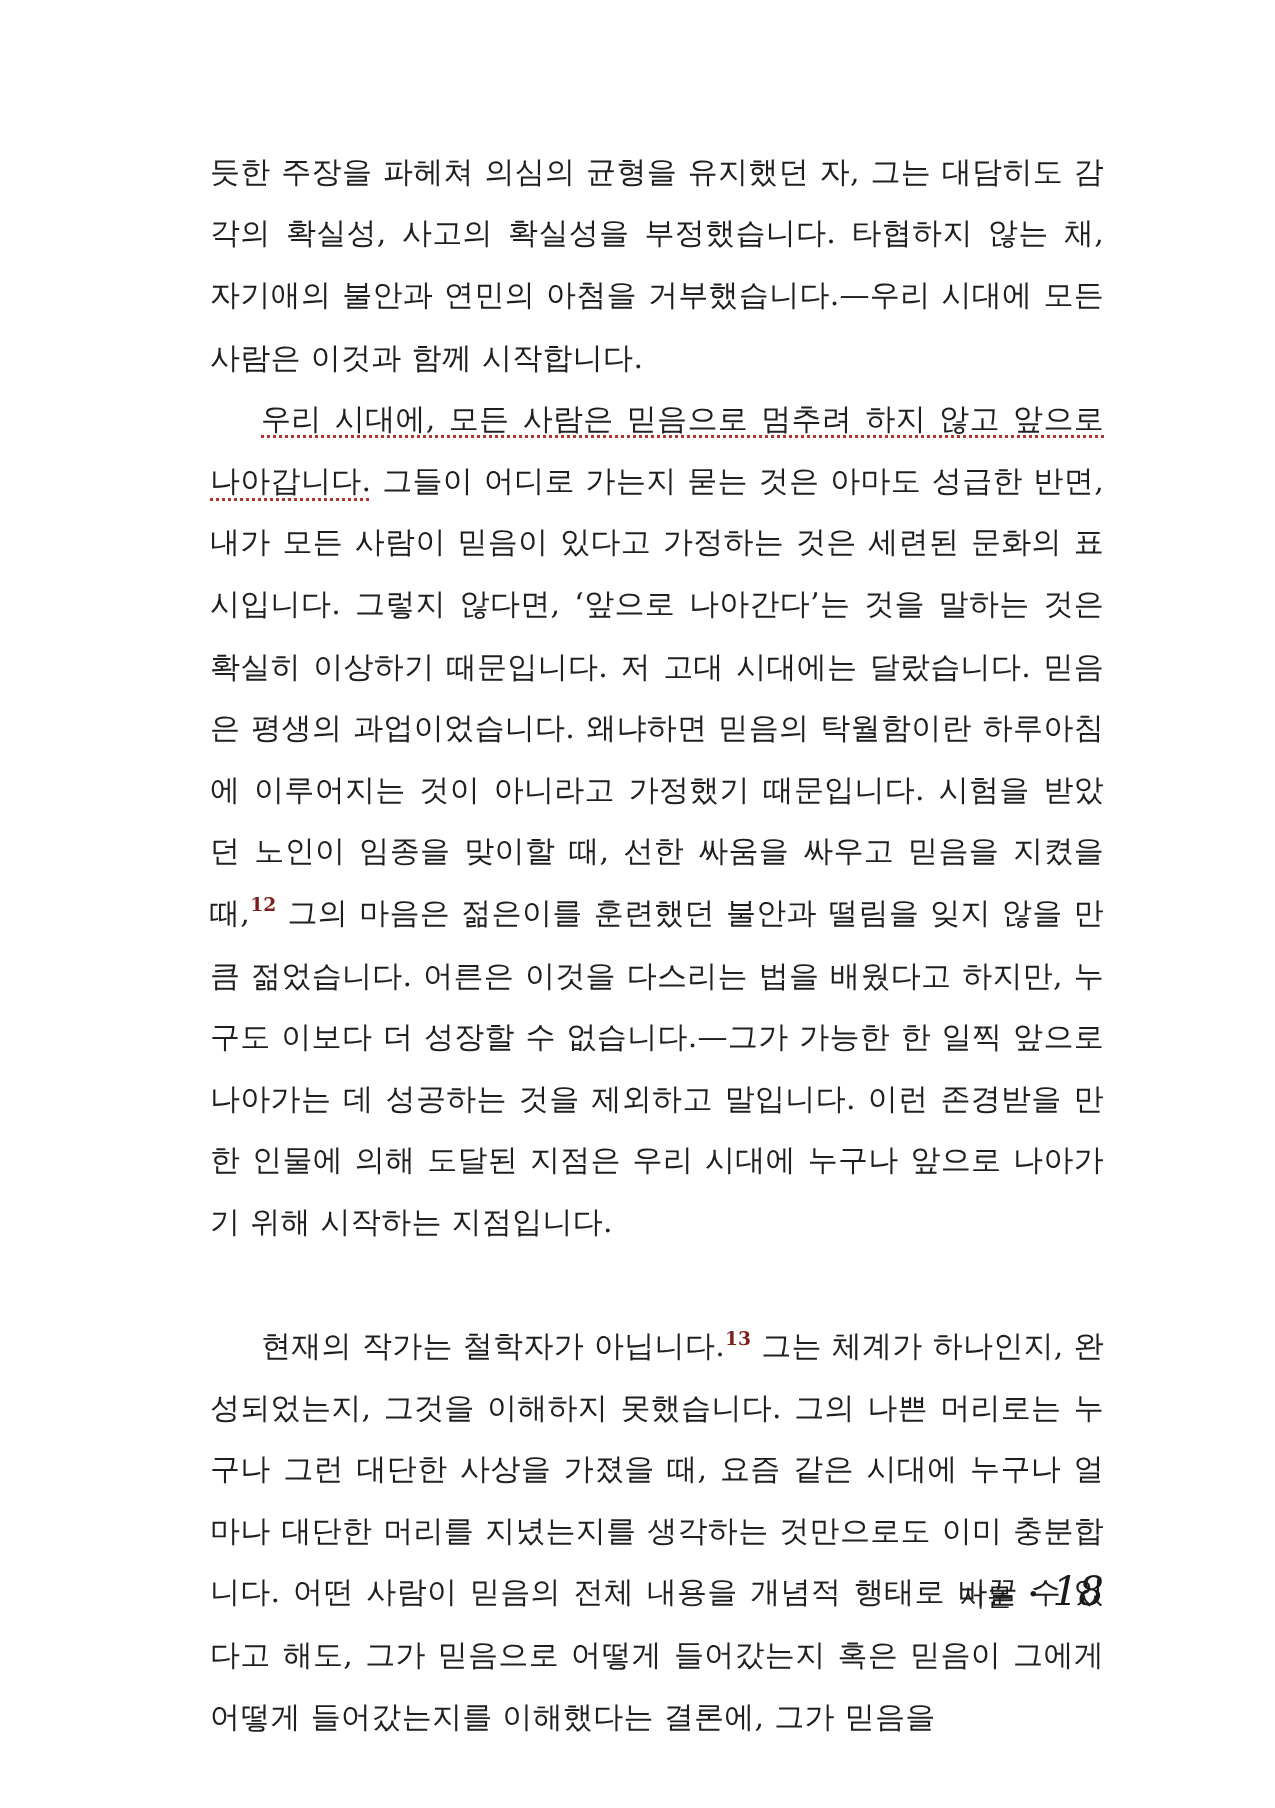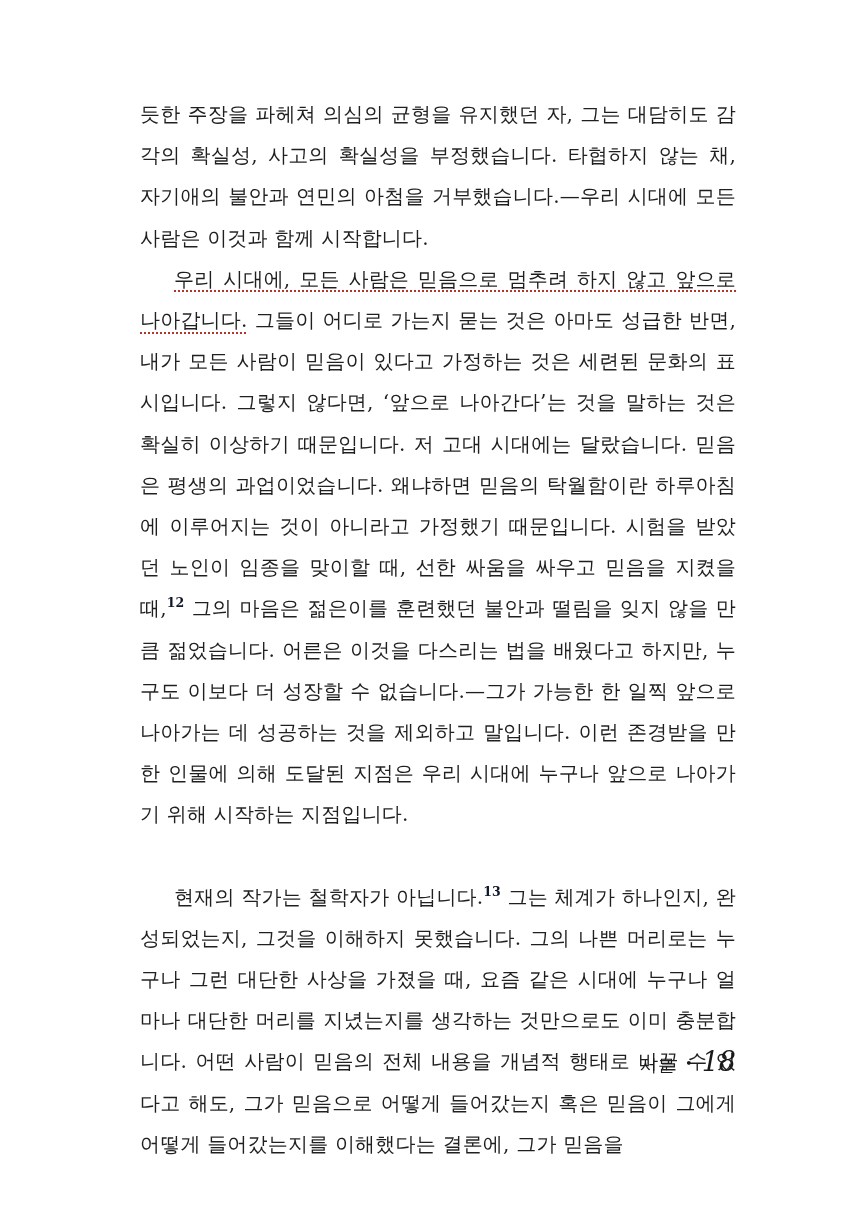--- a/index.html
+++ b/index.html
@@ -43,21 +43,21 @@
     margin-top: 41px !important;
   }
   .emphasis {
     text-decoration: underline;
     text-decoration-style: dotted;
     text-decoration-color: #b5342e;
     text-decoration-thickness: 1.5px;
     text-underline-offset: 5px;
   }
   sup.fn {
-    color: #0f172a;
+    color: #7f1d1d;
     font-weight: 700;
     font-size: 12.5px;
     line-height: 0;
     vertical-align: super;
     letter-spacing: 0;
   }
   .footer {
     position: absolute;
     top: 1046px;
     right: 114px;

